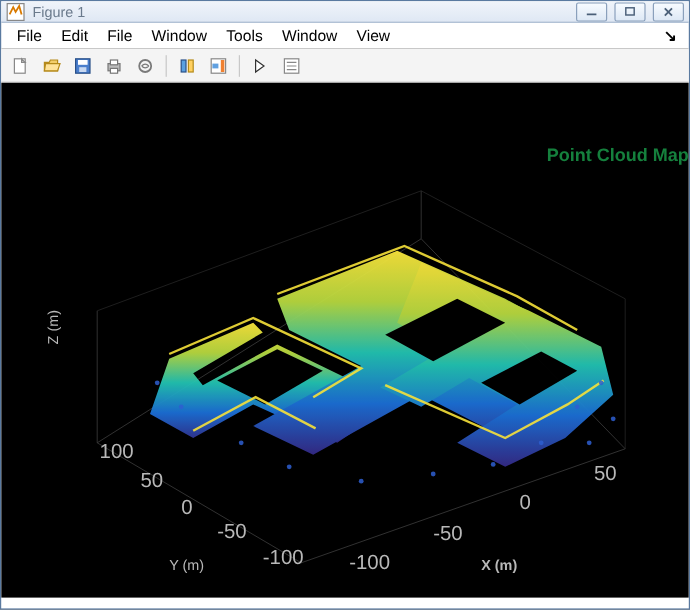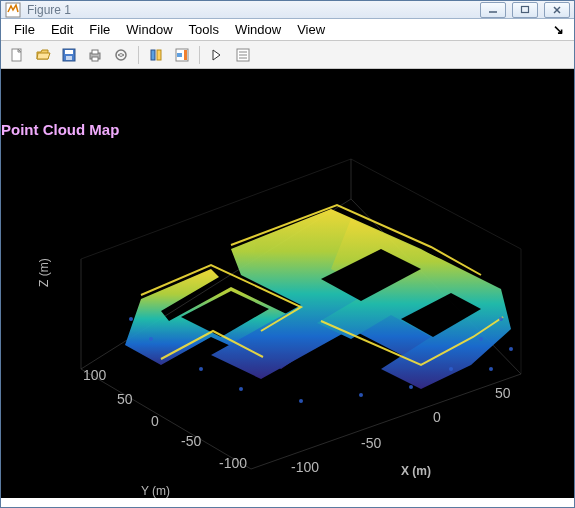--- a/index.html
+++ b/index.html
@@ -13,23 +13,23 @@
   
   .menubar { height: 22px; display: flex; align-items: center; padding: 0 6px; gap: 2px; border-bottom: 1px solid #c8c8c8; }
   .menubar .mitem { padding: 12px 7px; cursor: pointer; font-size: 13px; }
   .menubar .dock { margin-left: auto; font-weight: bold; font-size: 13px; padding: 0 4px; cursor: pointer; }
   
   .toolbar { height: 28px; display: flex; align-items: center; padding: 0 4px; gap: 2px; border-bottom: 1px solid #c8c8c8; background: #f4f4f4; }
   .tbtn { width: 24px; height: 22px; display: flex; align-items: center; justify-content: center; cursor: pointer; border: 1px solid transparent; border-radius: 2px; }
   .sep { width: 1px; height: 18px; background: #c8c8c8; margin: 0 3px; }
   
   .canvas { position: relative; width: 100%; height: 429px; background: #000; overflow: hidden; }
-  .plot-title { position: absolute; top: 52px; left: 0; right: 0; text-align: left; color: #f0abfc; font-weight: bold; font-size: 15px; font-family: "Helvetica", Arial, sans-serif; }
+  .plot-title { position: absolute; top: 52px; left: 0; right: 0; text-align: right; color: #15803d; font-weight: bold; font-size: 15px; font-family: "Helvetica", Arial, sans-serif; }
   .axis-label { position: absolute; color: #b8b8b8; font-size: 12px; font-family: "Helvetica", Arial, sans-serif; }
-  .tick { position: absolute; color: #b8b8b8; font-size: 14px; font-family: "Helvetica", Arial, sans-serif; }
+  .tick { position: absolute; color: #b8b8b8; font-size: 17px; font-family: "Helvetica", Arial, sans-serif; }
   
   svg .pc-path { stroke: none; }
 </style>
 </head>
 <body>
 
 <div class="titlebar">
   <span class="app-icon">
     <svg width="16" height="16" viewBox="0 0 16 16">
         <rect x="1" y="1" width="14" height="14" fill="#fff" stroke="#888"></rect>
@@ -185,21 +185,21 @@
       <circle cx="150" cy="270" r="2"></circle>
         <circle cx="480" cy="270" r="2"></circle>
         <circle cx="500" cy="250" r="2"></circle>
       <circle cx="130" cy="250" r="2"></circle>
         <circle cx="490" cy="300" r="2"></circle>
         <circle cx="510" cy="280" r="2"></circle>
     </g>
   </svg>
 
   <div class="axis-label" style="left:400px; top:395px;font-weight:bold;">X (m)</div>
-  <div class="axis-label" style="left:140px; top:415px;">Y (m)</div>
+  <div class="axis-label" style="left:140px; top:395px;">Y (m)</div>
   <div class="axis-label" style="left:36px; top:218px; transform: rotate(-90deg); transform-origin: left top;">Z (m)</div>
 
   <div class="tick" style="left:290px; top:390px;">-100</div>
   <div class="tick" style="left:360px; top:366px;">-50</div>
   <div class="tick" style="left:432px; top:340px;">0</div>
   <div class="tick" style="left:494px; top:316px;">50</div>
 
   <div class="tick" style="left:218px; top:386px;">-100</div>
   <div class="tick" style="left:180px; top:364px;">-50</div>
   <div class="tick" style="left:150px; top:344px;">0</div>

